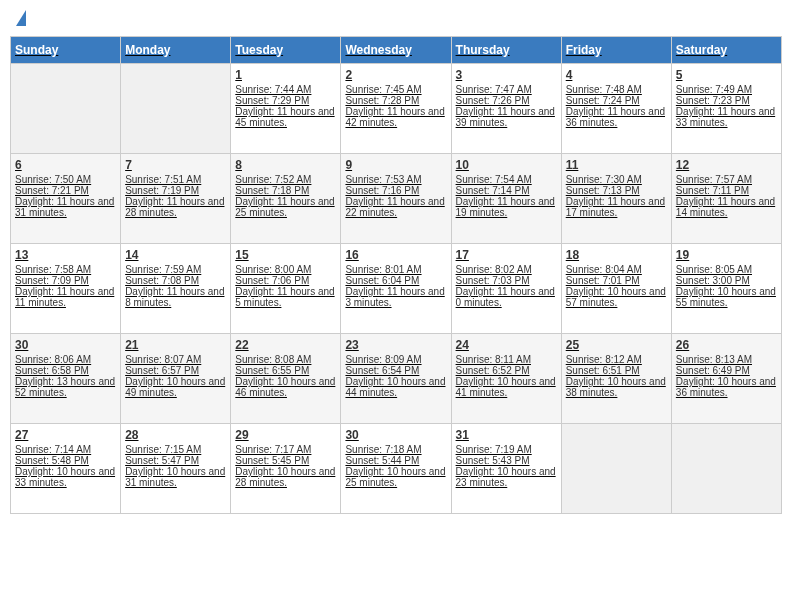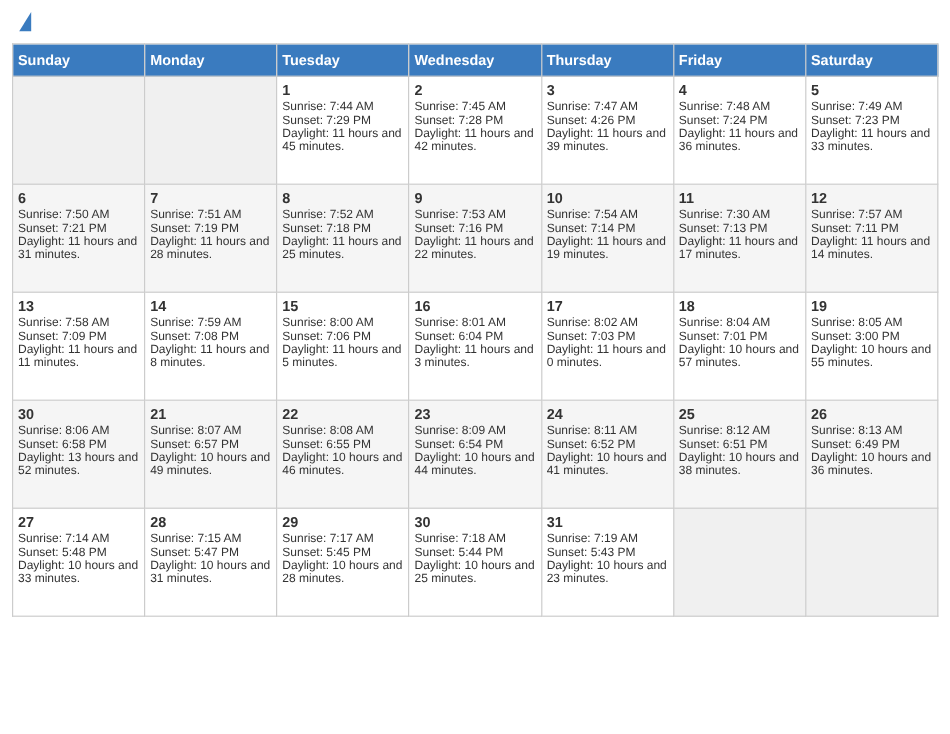--- a/index.html
+++ b/index.html
@@ -52,20 +52,21 @@
       font-weight: normal;
       color: #333;
     }
     .location {
       font-size: 14px;
       color: #555;
     }
     table {
       width: 100%;
       border-collapse: collapse;
+      text-decoration: underline;
     }
     th {
       background-color: #3a7bbf;
       color: white;
       font-size: 12px;
       font-weight: bold;
       padding: 6px 4px;
       text-align: left;
       border: 1px solid #ccc;
     }
@@ -133,21 +134,21 @@
         </td>
         <td>
           <span class="day-number">2</span>
           <div>Sunrise: 7:45 AM</div>
           <div>Sunset: 7:28 PM</div>
           <div>Daylight: 11 hours and 42 minutes.</div>
         </td>
         <td>
           <span class="day-number">3</span>
           <div>Sunrise: 7:47 AM</div>
-          <div>Sunset: 4:26 PM</div>
+          <div>Sunset: 7:26 PM</div>
           <div>Daylight: 11 hours and 39 minutes.</div>
         </td>
         <td>
           <span class="day-number">4</span>
           <div>Sunrise: 7:48 AM</div>
           <div>Sunset: 7:24 PM</div>
           <div>Daylight: 11 hours and 36 minutes.</div>
         </td>
         <td>
           <span class="day-number">5</span>

